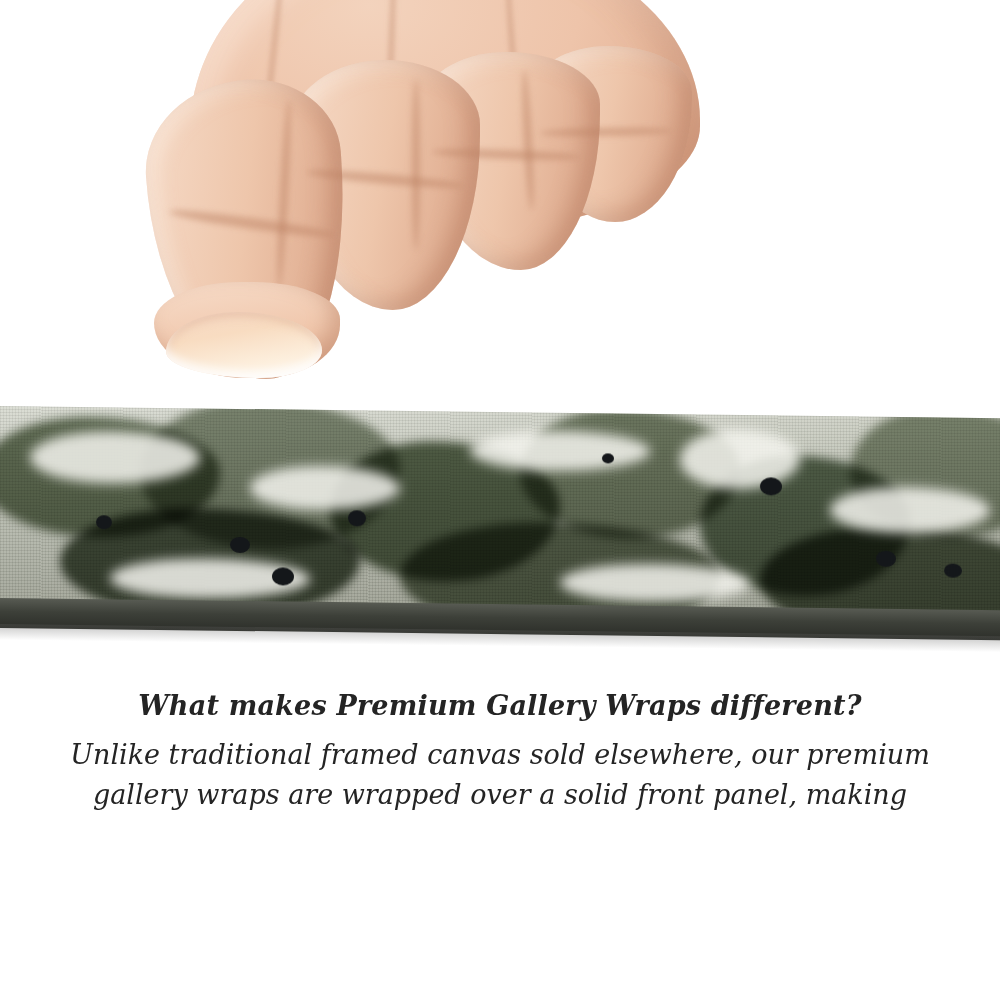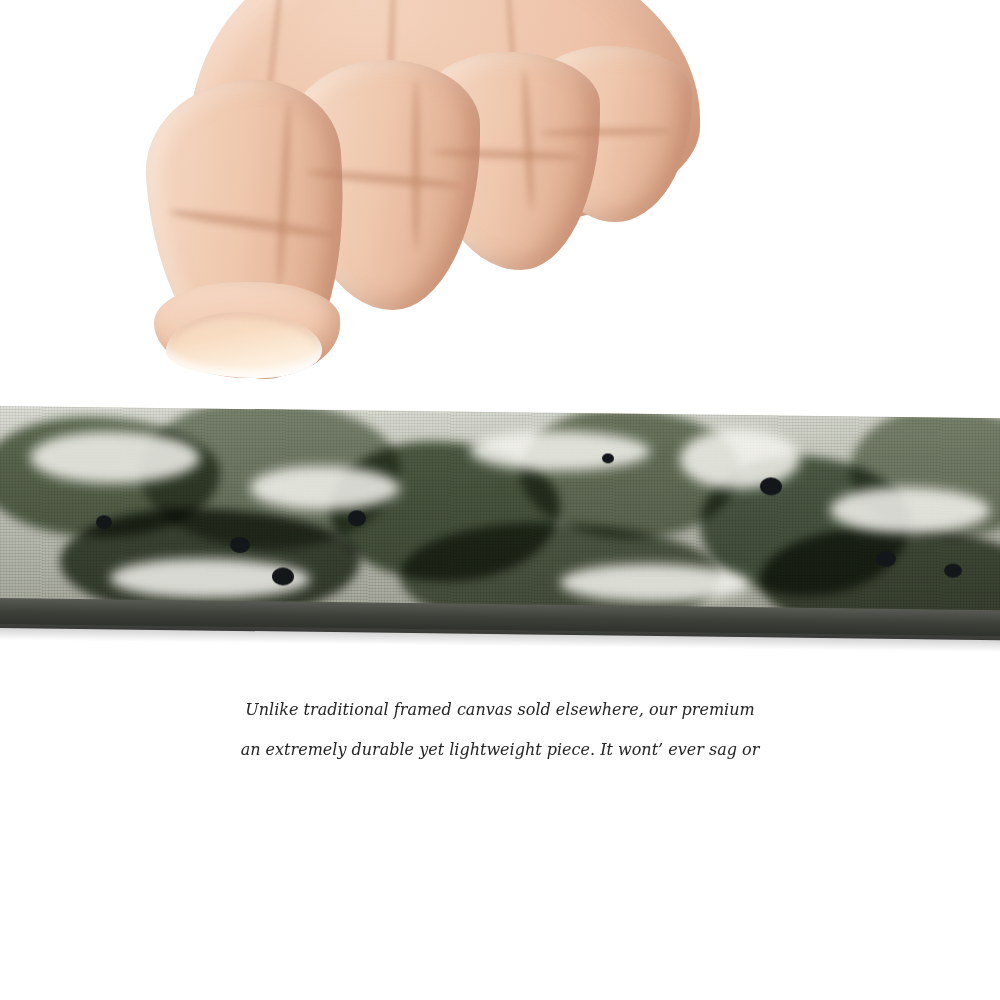--- a/index.html
+++ b/index.html
@@ -203,21 +203,21 @@
     font-family: "DejaVu Serif", serif;
     font-style: italic;
   }
   .copy-heading {
     font-size: 27px;
     font-weight: 700;
     letter-spacing: 0.2px;
     margin-bottom: 14px;
   }
   .copy-line {
-    font-size: 16px;
+    font-size: 27px;
     line-height: 40px;
     font-weight: 400;
     font-style: italic;
   }
   .copy-line.last {
     margin-top: 6px;
   }
 </style>
 </head>
 <body>
@@ -275,17 +275,18 @@
     <div class="blob" style="left:760px; top:62px;  width:22px; height:18px;"></div>
     <div class="blob" style="left:876px; top:134px; width:20px; height:16px;"></div>
     <div class="blob" style="left:944px; top:146px; width:18px; height:14px;"></div>
     <div class="blob" style="left:602px; top:40px;  width:12px; height:10px;"></div>
   </div>
 
   <div class="band-bottom-edge"></div>
   <div class="band-shadow"></div>
 
   <div class="copy">
+    <div class="copy-heading">What makes Premium Gallery Wraps different?</div>
     <div class="copy-line">Unlike traditional framed canvas sold elsewhere, our premium</div>
-    <div class="copy-line">an extremely durable yet lightweight piece. It wont’ ever sag or</div>
+    <div class="copy-line">gallery wraps are wrapped over a solid front panel, making</div>
   </div>
 
 </div>
 
 </body></html>

